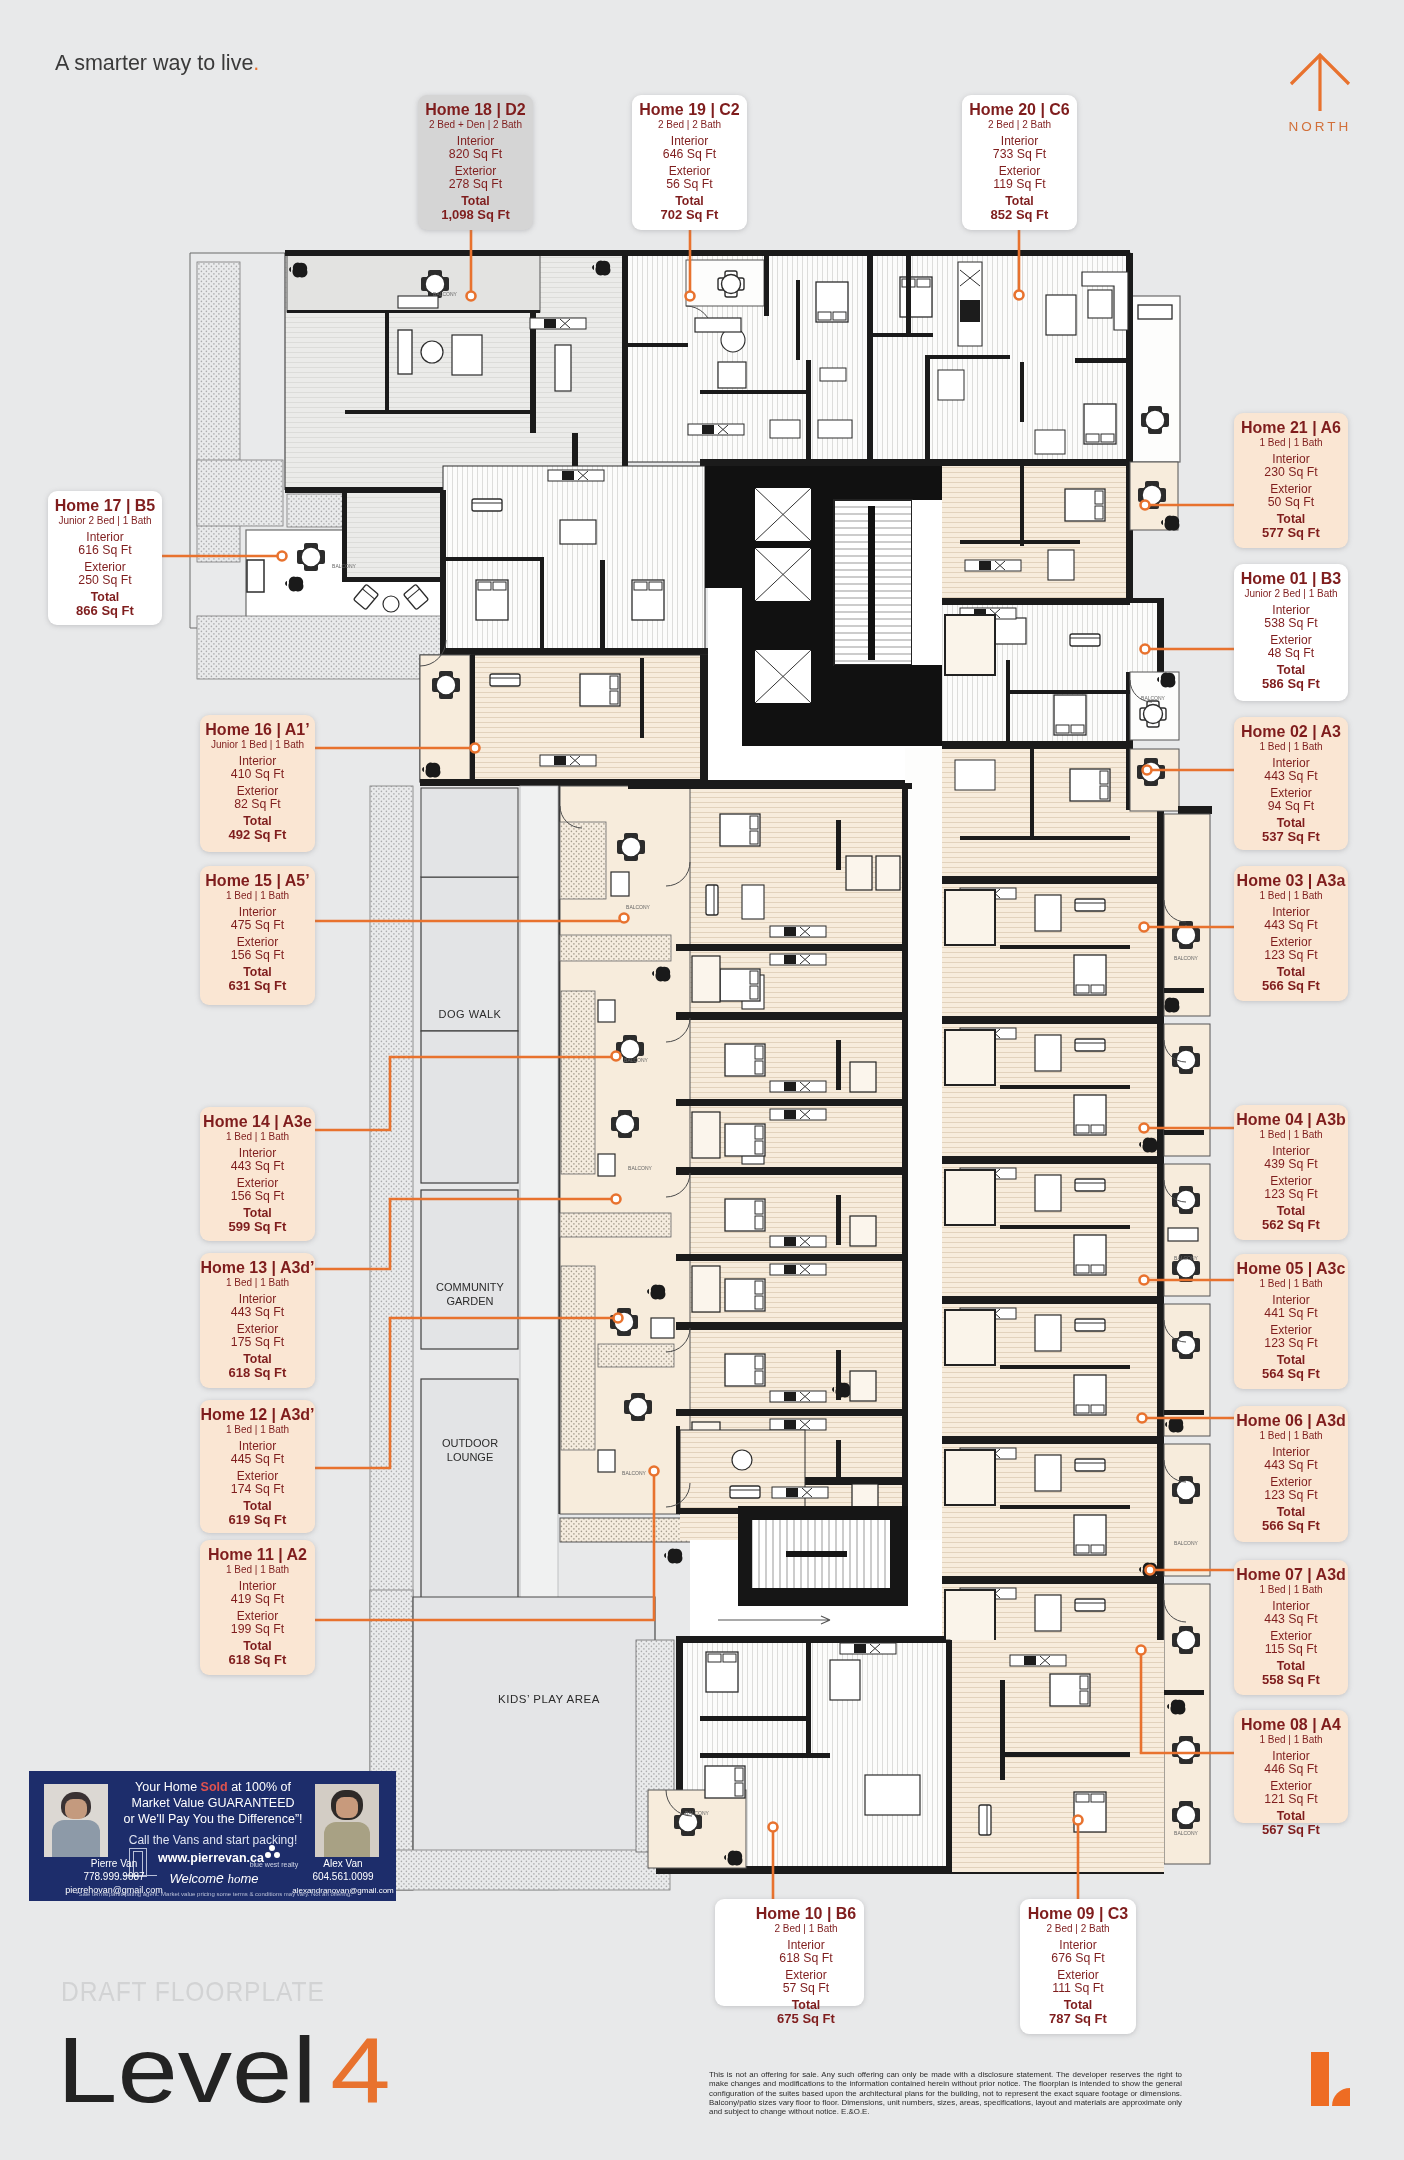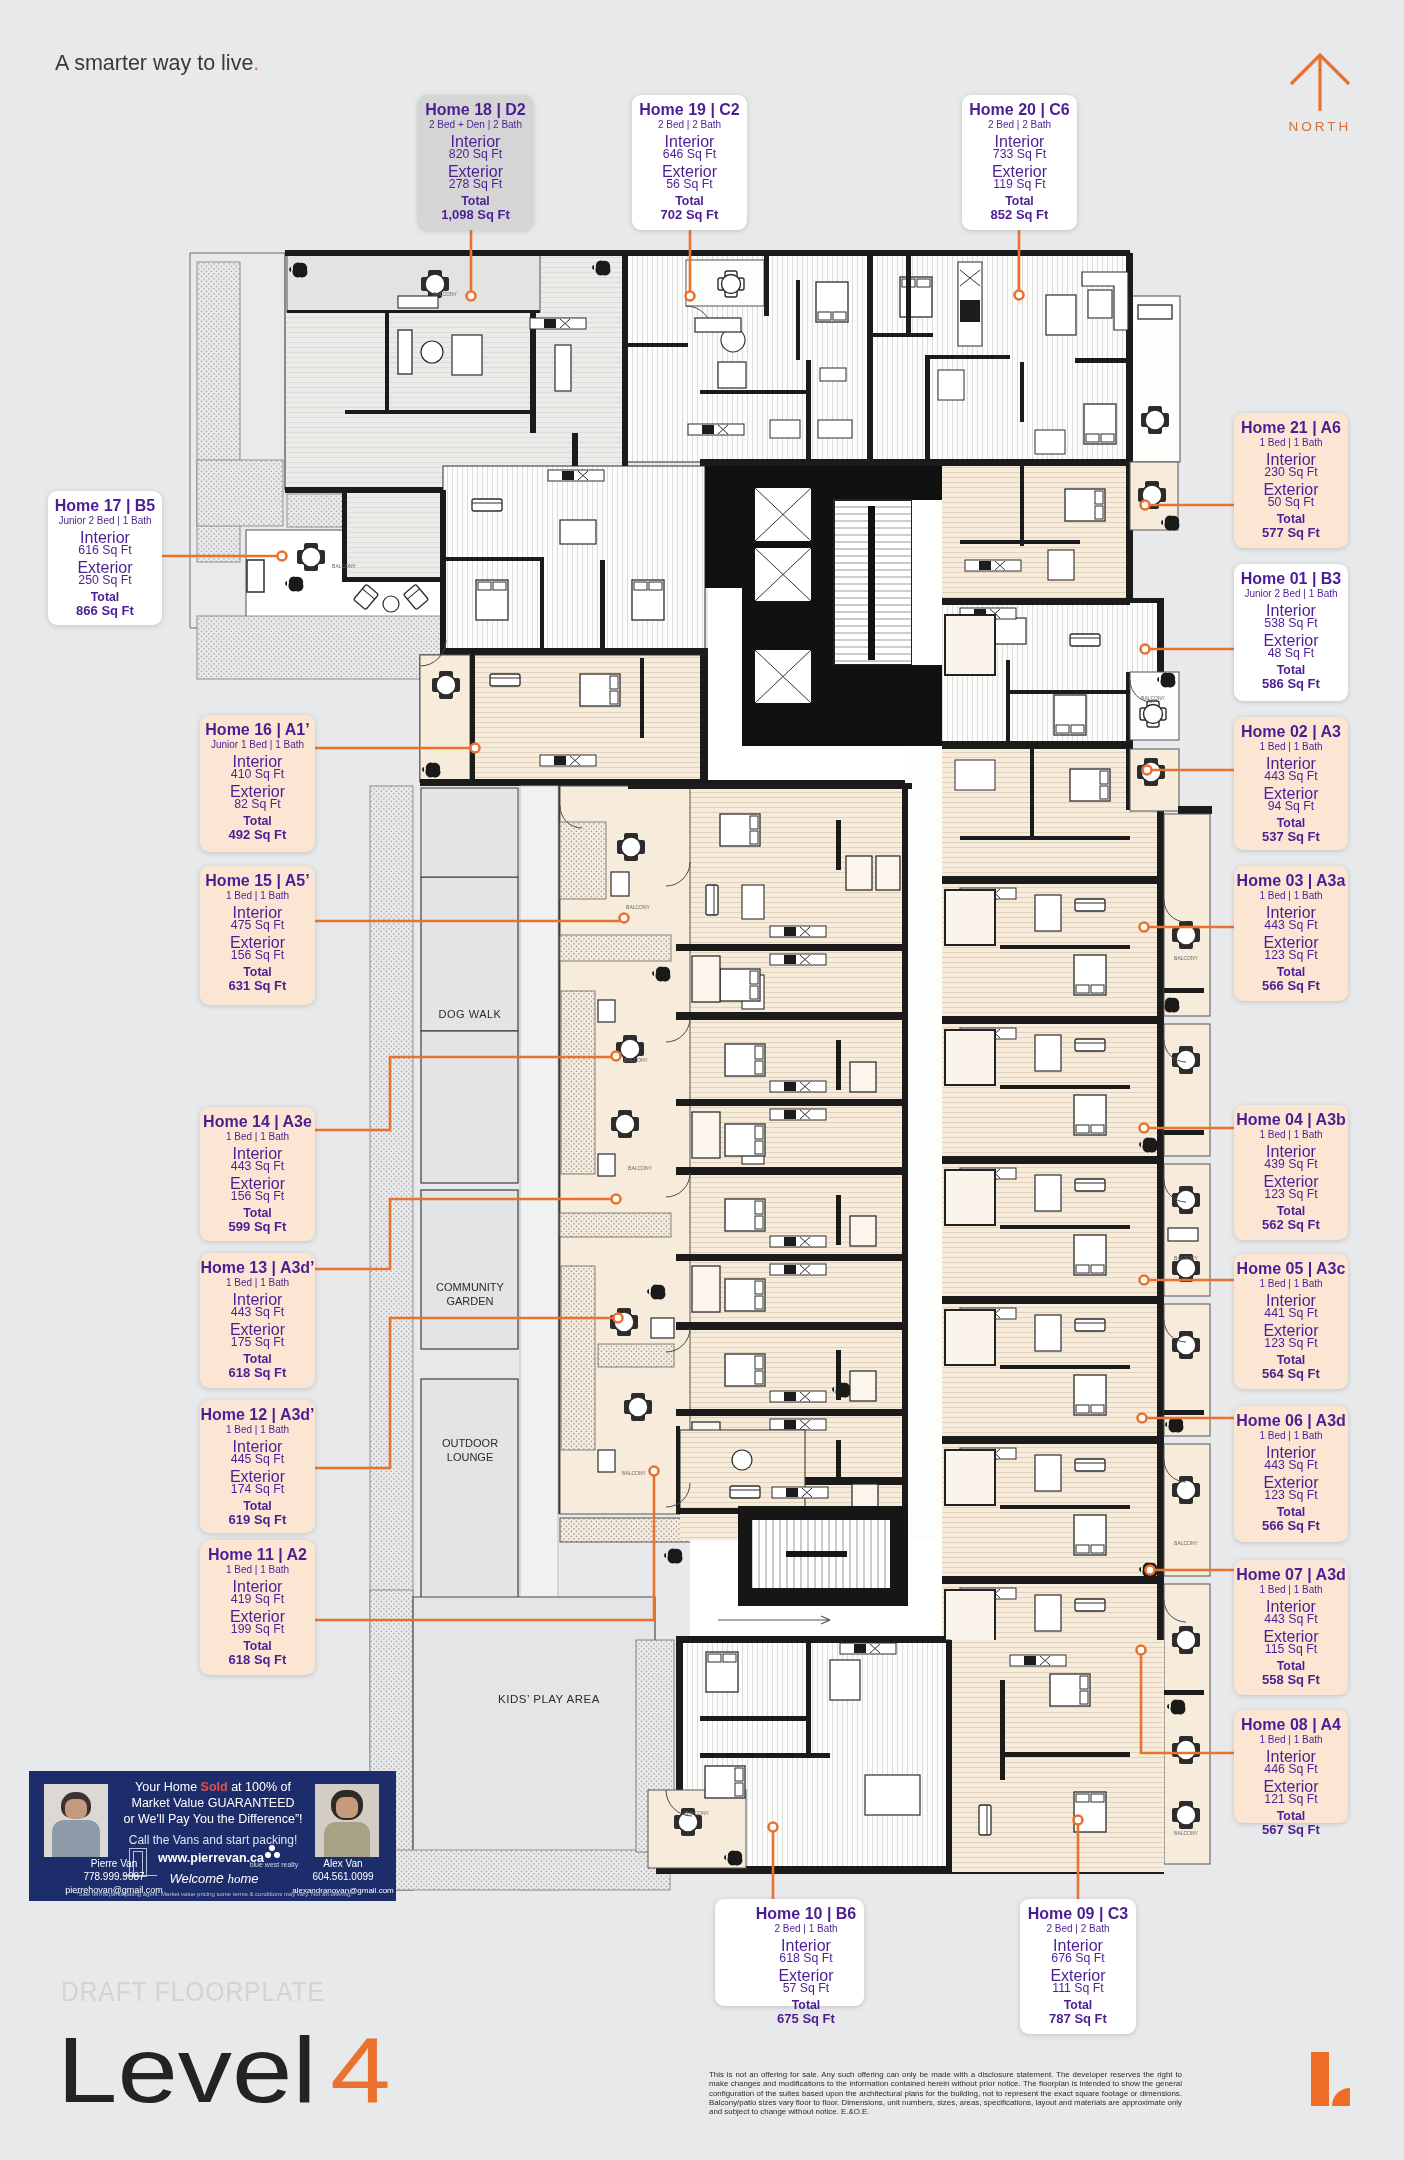--- a/index.html
+++ b/index.html
@@ -1,20 +1,20 @@
 <!DOCTYPE html>
 <html><head>
 <meta charset="utf-8">
 <style>
   html,body{margin:0;padding:0;}
   body{width:1404px;height:2160px;background:#e8e9ea;font-family:"Liberation Sans",sans-serif;position:relative;overflow:hidden;}
-  .card{position:absolute;border-radius:9px;text-align:center;color:#4c1d95;box-shadow:0 1px 5px rgba(120,120,125,0.35);}
+  .card{position:absolute;border-radius:9px;text-align:center;color:#7f1d1d;box-shadow:0 1px 5px rgba(120,120,125,0.35);}
   .card .t{font-size:16px;font-weight:bold;padding-top:6px;line-height:17px;white-space:nowrap;}
   .card .s{font-size:10px;margin-top:0px;line-height:13px;white-space:nowrap;}
-  .card .l{font-size:16px;margin-top:4px;line-height:13px;}
+  .card .l{font-size:12px;margin-top:4px;line-height:13px;}
   .card .v{font-size:12.3px;margin-top:0px;line-height:13px;}
   .card .lt{font-size:12.3px;font-weight:bold;margin-top:4px;line-height:13px;}
   .card .vt{font-size:13px;font-weight:bold;margin-top:0px;line-height:14px;}
   .cw{background:#ffffff;}
   .cg{background:#d5d5d5;}
   .cp{background:#fae6d3;}
 </style>
 </head>
 <body>
 

